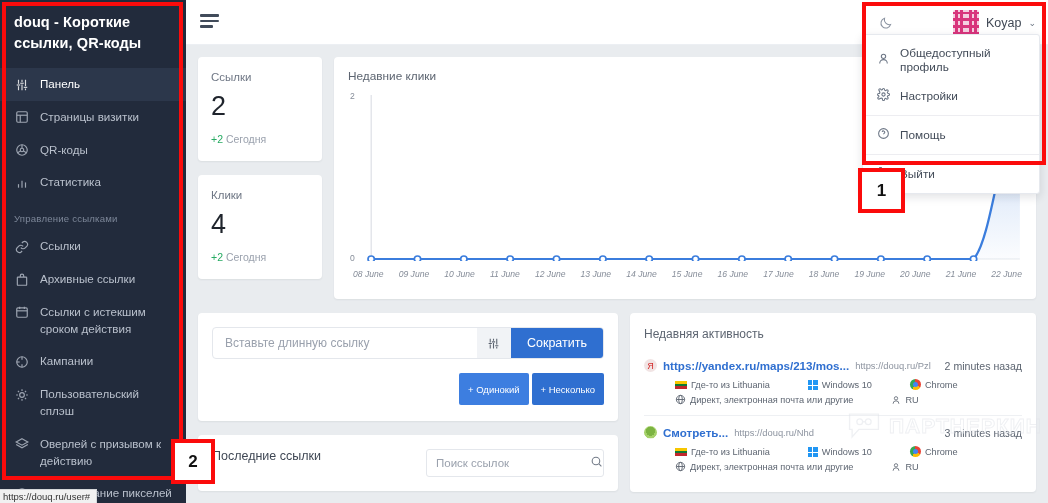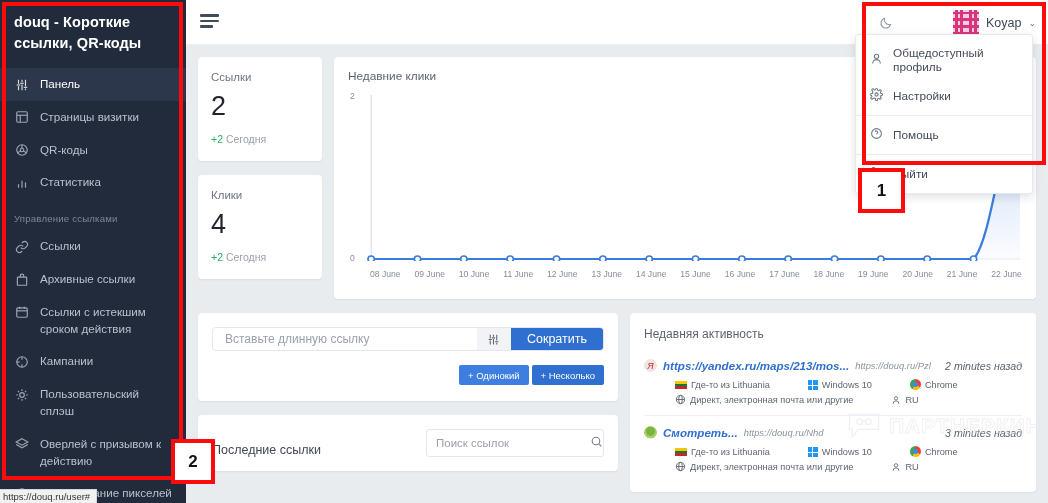--- a/index.html
+++ b/index.html
@@ -82,21 +82,21 @@
     background-color: #f4cfe0;
     background-image:
       linear-gradient(90deg, transparent 0 8%, #d8357c 8% 18%, transparent 18% 28%, #d8357c 28% 38%, transparent 38% 62%, #d8357c 62% 72%, transparent 72% 82%, #d8357c 82% 92%, transparent 92%),
       linear-gradient(0deg, transparent 0 6%, #d8357c 6% 16%, transparent 16% 30%, #d8357c 30% 44%, transparent 44% 56%, #d8357c 56% 70%, transparent 70% 84%, #d8357c 84% 94%, transparent 94%);
   }
   .user-name { font-size: 12.5px; color: #3f4754; }
   .caret { font-size: 9px; color: #6b7583; }
 
   
   .dropdown {
-    position: absolute; right: 15px; top: 34px;
+    position: absolute; right: 8px; top: 34px;
     width: 178px;
     background: #ffffff;
     border: 1px solid #e6e9ee;
     border-radius: 3px;
     box-shadow: 0 3px 10px rgba(20,30,50,.13);
     z-index: 40;
     padding: 4px 0;
   }
   .dd-item {
     display: flex; align-items: center; gap: 10px;
@@ -128,32 +128,33 @@
   .stat-value { font-size: 27px; color: #1f242c; line-height: 1; margin-bottom: 13px; font-weight: 400;}
   .stat-delta { font-size: 10.5px; color: #9aa1ad; }
   .stat-delta b { color: #27ab63; font-weight: 400; }
 
   
   .chart-card { flex: 1; padding: 12px 14px 8px 14px; position: relative; height: 242px; }
   .chart-title { font-size: 11.8px; color: #5d6571; margin-bottom: 8px; }
   .chart-wrap { position: relative; height: 190px; }
   .chart-svg { display: block; width: 100%; height: 170px; }
   .x-labels {
-    display: flex; position: absolute; left: 22px; right: 0; bottom: 2px;
+    display: flex; position: absolute; left: 5px; right: 0; bottom: 2px;
     justify-content: space-between;
+    font-style: italic;
   }
   .x-labels span { font-size: 8.6px; color: #868d99; white-space: nowrap; }
   .y-label { position: absolute; font-size: 8.6px; color: #868d99; }
 
   
   .shorten-card { padding: 14px 14px 16px 14px; }
   .input-row {
     display: flex; align-items: center;
     border: 1px solid #e4e7ec; border-radius: 4px;
-    height: 24px; padding-left: 12px;
+    height: 32px; padding-left: 12px;
     overflow: hidden;
   }
   .input-row input {
     flex: 1; border: 0; outline: none;
     font-size: 12px; color: #3d4personal; color: #3d4552;
     font-family: "Liberation Sans", sans-serif;
     background: transparent;
   }
   .input-row input::placeholder { color: #9aa1ad; }
   .slider-btn {
@@ -162,48 +163,48 @@
   }
   .slider-btn svg { width: 13px; height: 13px; color: #5d6571; }
   .btn-primary {
     background: #2f6fd0; color: #fff; border: 0;
     height: 34px; padding: 0 16px; font-size: 12.5px;
     cursor: pointer; font-family: "Liberation Sans", sans-serif;
   }
   .mini-btns { display: flex; justify-content: flex-end; gap: 3px; margin-top: 14px; }
   .btn-mini {
     background: #3d7ee0; color: #fff; border: 0;
-    height: 20px; padding: 0 9px; font-size: 9.5px; border-radius: 2px;
+    height: 32px; padding: 0 9px; font-size: 9.5px; border-radius: 2px;
     cursor: pointer; font-family: "Liberation Sans", sans-serif;
   }
   .btn-mini.alt { background: #2f6fd0; }
 
   
   .lastlinks-card { padding: 14px; }
-  .ll-head { display: flex; align-items: flex-end; justify-content: space-between; }
+  .ll-head { display: flex; align-items: flex-start; justify-content: space-between; }
   .ll-title { font-size: 12.5px; color: #3f4754; }
   .search-box {
     display: flex; align-items: center;
     width: 178px; height: 28px;
     border: 1px solid #e4e7ec; border-radius: 3px;
     padding: 0 9px;
   }
   .search-box input {
     flex: 1; border: 0; outline: none; font-size: 11.5px; color: #3d4552;
     font-family: "Liberation Sans", sans-serif; background: transparent;
   }
   .search-box input::placeholder { color: #9aa1ad; }
   .search-box svg { width: 13px; height: 13px; color: #737b88; }
 
   
   .activity-card { width: 406px; flex: 0 0 406px; padding: 14px 14px 0 14px; position: relative; overflow: hidden; }
   .act-title { font-size: 12px; color: #5d6571; margin-bottom: 18px; }
   .act-item { padding-bottom: 10px; border-bottom: 1px solid #eef0f3; margin-bottom: 10px; }
   .act-item:last-child { border-bottom: 0; }
-  .act-line1 { display: flex; align-items: center; gap: 6px; font-style: italic; }
+  .act-line1 { display: flex; align-items: center; gap: 6px; }
   .fav { width: 13px; height: 13px; flex: 0 0 13px; border-radius: 50%; display:inline-block; }
   .fav.yandex { background: #f1e4e4; position: relative; }
   .fav.yandex:after { content: "Я"; position: absolute; inset: 0; font-size: 9px; color: #d32f2f; display: flex; align-items: center; justify-content: center; }
   .fav.tree { background: radial-gradient(circle at 50% 40%, #7cb342 0 45%, #a5d16a 45% 70%, #e8f2dc 70%); }
   .act-link { font-size: 11.6px; color: #2f6fd0; font-weight: bold; text-decoration: none; white-space: nowrap; }
   .act-short { font-size: 9.4px; color: #8c939f; white-space: nowrap; }
   .act-time { font-size: 10.6px; color: #5d6571; margin-left: auto; white-space: nowrap; }
   .act-line2 { display: flex; flex-wrap: wrap; align-items: center; gap: 4px 7px; margin-top: 7px; }
   .meta { display: inline-flex; align-items: center; gap: 4px; font-size: 9.2px; color: #5d6571; padding-left: 31px; }
   .flag-lt { width: 12px; height: 8px; flex: 0 0 12px; background: linear-gradient(#f7c600 0 33.3%, #0f7a35 33.3% 66.6%, #c1272d 66.6%); }

